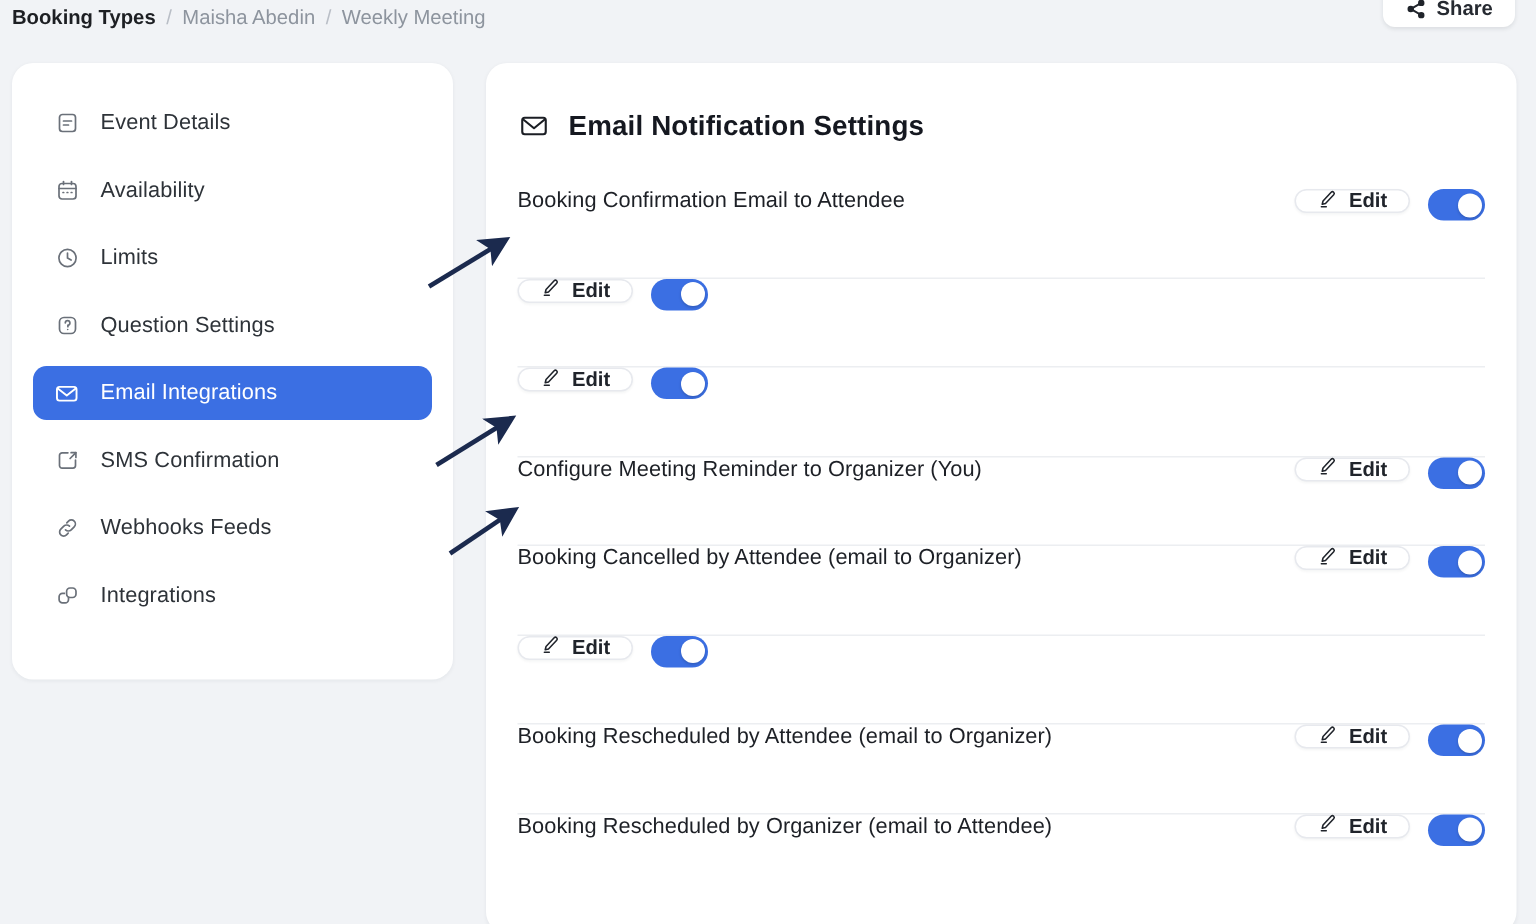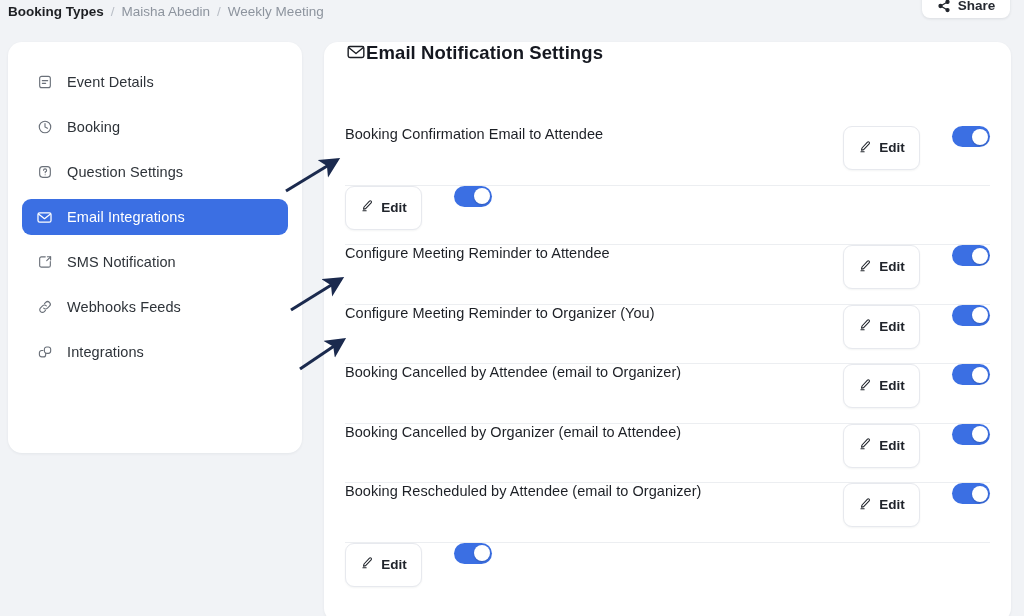--- a/index.html
+++ b/index.html
@@ -110,20 +110,22 @@
     width: 687px;
     height: 580px;
     background: #ffffff;
     border-radius: 14px;
     box-shadow: 0 1px 3px rgba(25,30,45,0.06);
     padding: 0 21px;
     overflow: hidden;
   }
   .panel-head {
     display: flex;
+    align-items: center;
+    gap: 13px;
     height: 84px;
     padding-left: 1px;
   }
   .panel-head .ph-ico { color: #1b1e24; display: flex; }
   .panel-title {
     font-size: 18.5px;
     font-weight: 700;
     color: #151820;
     letter-spacing: 0.1px;
   }
@@ -142,27 +144,27 @@
     white-space: nowrap;
     letter-spacing: 0.05px;
   }
   .edit-btn {
     flex: 0 0 auto;
     display: flex;
     align-items: center;
     justify-content: center;
     gap: 7px;
     width: 77px;
-    height: 44px;
+    height: 16px;
     background: #ffffff;
     border: 1px solid #e7e9ee;
     border-radius: 9px;
     box-shadow: 0 1px 2px rgba(25,30,45,0.05);
     cursor: pointer;
-    margin-right: 32px;
+    margin-right: 12px;
   }
   .edit-btn .e-lbl {
     font-size: 13.5px;
     font-weight: 600;
     color: #20242b;
     line-height: 1;
   }
   .toggle {
     flex: 0 0 auto;
     width: 38px;
@@ -219,29 +221,43 @@
     <span class="nav-ico">
       <svg width="16" height="16" viewBox="0 0 24 24" fill="none" stroke="currentColor" stroke-width="1.7" stroke-linecap="round">
         <rect x="4" y="3.5" width="16" height="17" rx="3"></rect>
           <line x1="8" y1="10" x2="16" y2="10"></line>
           <line x1="8" y1="14" x2="13" y2="14"></line>
       </svg>
     </span>
     <span class="nav-label">Event Details</span>
   </div>
 
+  <div class="nav-item">
+    <span class="nav-ico">
+      <svg width="16" height="16" viewBox="0 0 24 24" fill="none" stroke="currentColor" stroke-width="1.7" stroke-linecap="round">
+        <rect x="3.5" y="5" width="17" height="15.5" rx="3"></rect>
+          <line x1="3.5" y1="10" x2="20.5" y2="10"></line>
+        <line x1="8" y1="3" x2="8" y2="6"></line>
+          <line x1="16" y1="3" x2="16" y2="6"></line>
+        <line x1="7.5" y1="14" x2="8.2" y2="14"></line>
+          <line x1="11.6" y1="14" x2="12.3" y2="14"></line>
+          <line x1="15.7" y1="14" x2="16.4" y2="14"></line>
+      </svg>
+    </span>
+    <span class="nav-label">Availability</span>
+  </div>
 
   <div class="nav-item">
     <span class="nav-ico">
       <svg width="16" height="16" viewBox="0 0 24 24" fill="none" stroke="currentColor" stroke-width="1.7" stroke-linecap="round">
         <circle cx="12" cy="12" r="8.6"></circle>
           <polyline points="12,7 12,12 15.6,14"></polyline>
       </svg>
     </span>
-    <span class="nav-label">Booking</span>
+    <span class="nav-label">Limits</span>
   </div>
 
   <div class="nav-item">
     <span class="nav-ico">
       <svg width="16" height="16" viewBox="0 0 24 24" fill="none" stroke="currentColor" stroke-width="1.7" stroke-linecap="round">
         <rect x="4" y="4" width="16" height="16" rx="4.5"></rect>
         <path d="M9.8 9.4a2.3 2.3 0 1 1 2.6 2.4v1.4"></path>
           <circle cx="12.2" cy="16" r="0.8" fill="currentColor" stroke="none"></circle>
       </svg>
     </span>
@@ -259,21 +275,21 @@
   </div>
 
   <div class="nav-item">
     <span class="nav-ico">
       <svg width="16" height="16" viewBox="0 0 24 24" fill="none" stroke="currentColor" stroke-width="1.7" stroke-linecap="round" stroke-linejoin="round">
         <path d="M20 11.5v5.6a2.6 2.6 0 0 1-2.6 2.6H6.6A2.6 2.6 0 0 1 4 17.1V6.9A2.6 2.6 0 0 1 6.6 4.3h5.8"></path>
         <polyline points="15.6,4.2 20.4,4.2 20.4,9"></polyline>
           <line x1="20.4" y1="4.2" x2="14.6" y2="10"></line>
       </svg>
     </span>
-    <span class="nav-label">SMS Notification</span>
+    <span class="nav-label">SMS Confirmation</span>
   </div>
 
 
   <div class="nav-item">
     <span class="nav-ico">
       <svg width="16" height="16" viewBox="0 0 24 24" fill="none" stroke="currentColor" stroke-width="1.7" stroke-linecap="round">
         <path d="M10 13.8a4 4 0 0 0 5.7 0l3-3a4 4 0 1 0-5.7-5.7l-1.7 1.7"></path>
         <path d="M14 10.2a4 4 0 0 0-5.7 0l-3 3a4 4 0 1 0 5.7 5.7l1.7-1.7"></path>
       </svg>
     </span>
@@ -329,21 +345,20 @@
         </svg>
       </span>
       <span class="e-lbl">Edit</span>
     </button>
     <div class="toggle">
         <span class="knob"></span>
       </div>
   </div>
 
   <div class="row">
-    <span class="row-label">Configure Meeting Reminder to Attendee</span>
     <button class="edit-btn">
       <span>
         <svg width="14" height="14" viewBox="0 0 24 24" fill="none" stroke="#20242b" stroke-width="1.8" stroke-linecap="round" stroke-linejoin="round">
           <path d="M16.2 3.8a2 2 0 0 1 2.9 2.8l-9.4 9.9-3.7.9.9-3.7z"></path>
             <line x1="5" y1="20.2" x2="10.6" y2="20.2"></line>
         </svg>
       </span>
       <span class="e-lbl">Edit</span>
     </button>
     <div class="toggle">
@@ -377,21 +392,20 @@
         </svg>
       </span>
       <span class="e-lbl">Edit</span>
     </button>
     <div class="toggle">
         <span class="knob"></span>
       </div>
   </div>
 
   <div class="row">
-    <span class="row-label">Booking Cancelled by Organizer (email to Attendee)</span>
     <button class="edit-btn">
       <span>
         <svg width="14" height="14" viewBox="0 0 24 24" fill="none" stroke="#20242b" stroke-width="1.8" stroke-linecap="round" stroke-linejoin="round">
           <path d="M16.2 3.8a2 2 0 0 1 2.9 2.8l-9.4 9.9-3.7.9.9-3.7z"></path>
             <line x1="5" y1="20.2" x2="10.6" y2="20.2"></line>
         </svg>
       </span>
       <span class="e-lbl">Edit</span>
     </button>
     <div class="toggle">
@@ -409,20 +423,21 @@
         </svg>
       </span>
       <span class="e-lbl">Edit</span>
     </button>
     <div class="toggle">
         <span class="knob"></span>
       </div>
   </div>
 
   <div class="row">
+    <span class="row-label">Booking Rescheduled by Organizer (email to Attendee)</span>
     <button class="edit-btn">
       <span>
         <svg width="14" height="14" viewBox="0 0 24 24" fill="none" stroke="#20242b" stroke-width="1.8" stroke-linecap="round" stroke-linejoin="round">
           <path d="M16.2 3.8a2 2 0 0 1 2.9 2.8l-9.4 9.9-3.7.9.9-3.7z"></path>
             <line x1="5" y1="20.2" x2="10.6" y2="20.2"></line>
         </svg>
       </span>
       <span class="e-lbl">Edit</span>
     </button>
     <div class="toggle">

